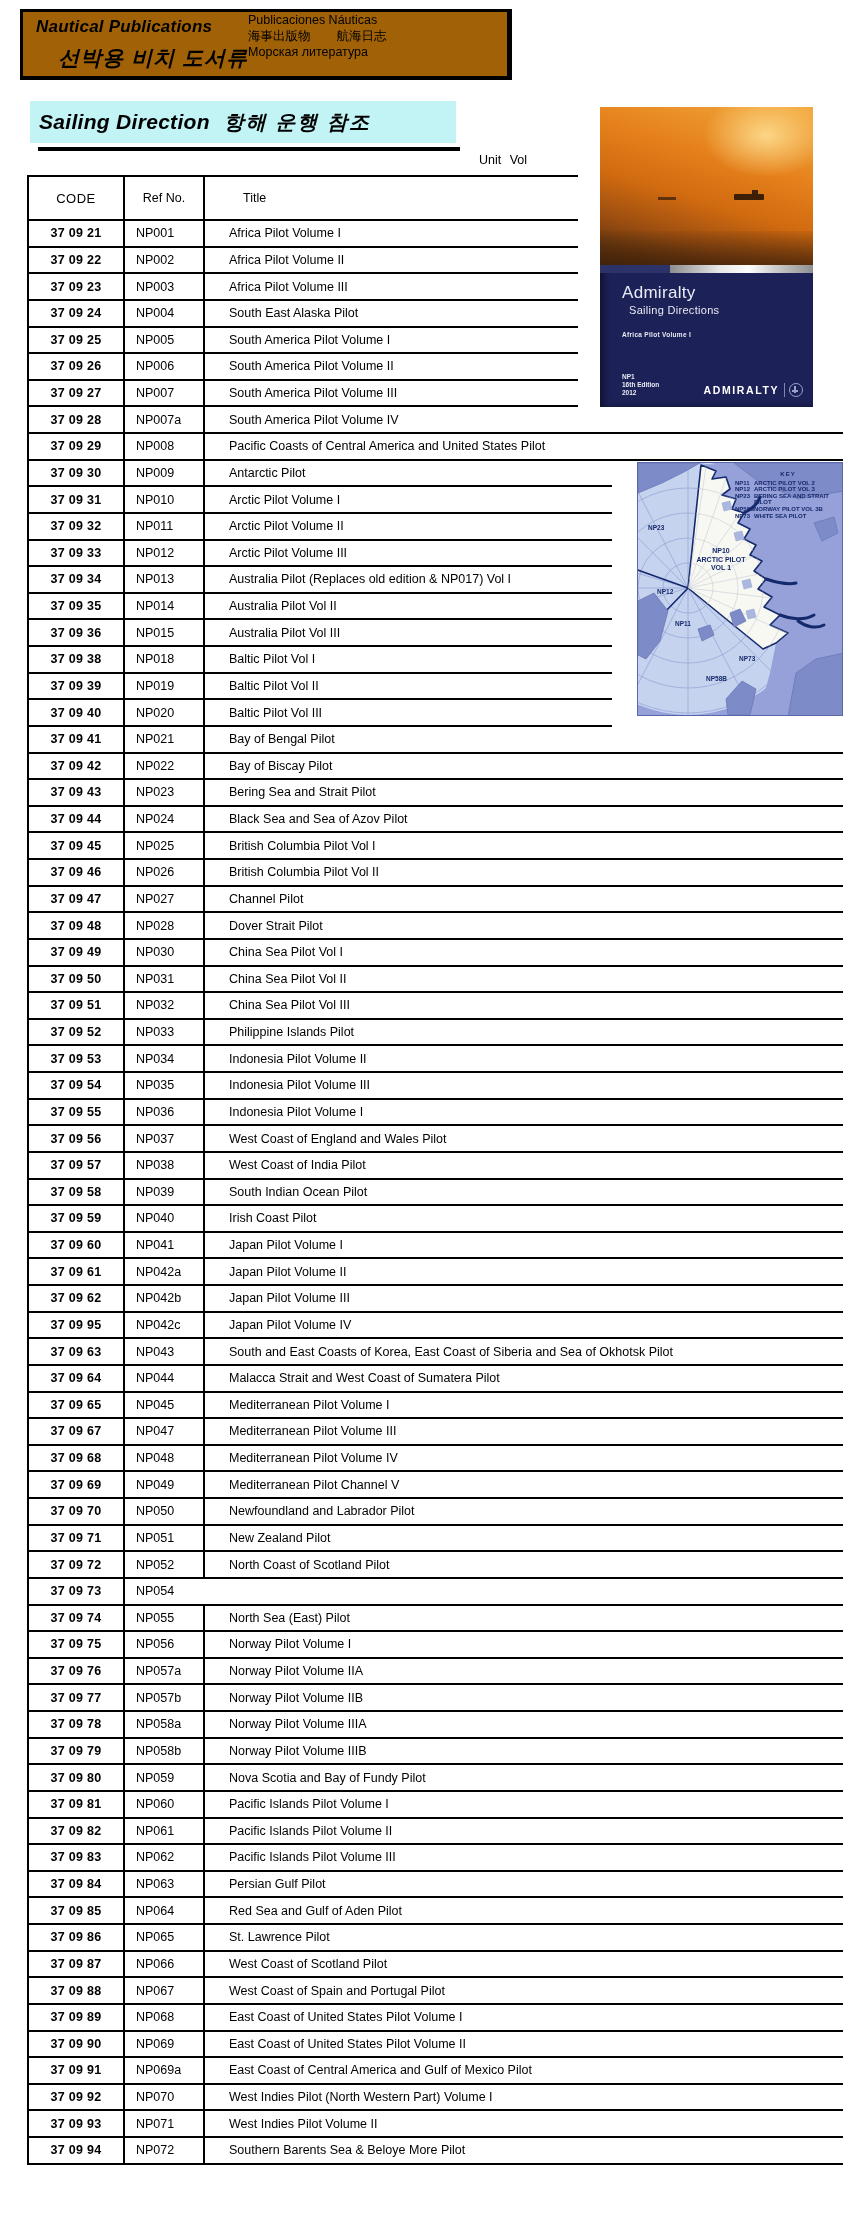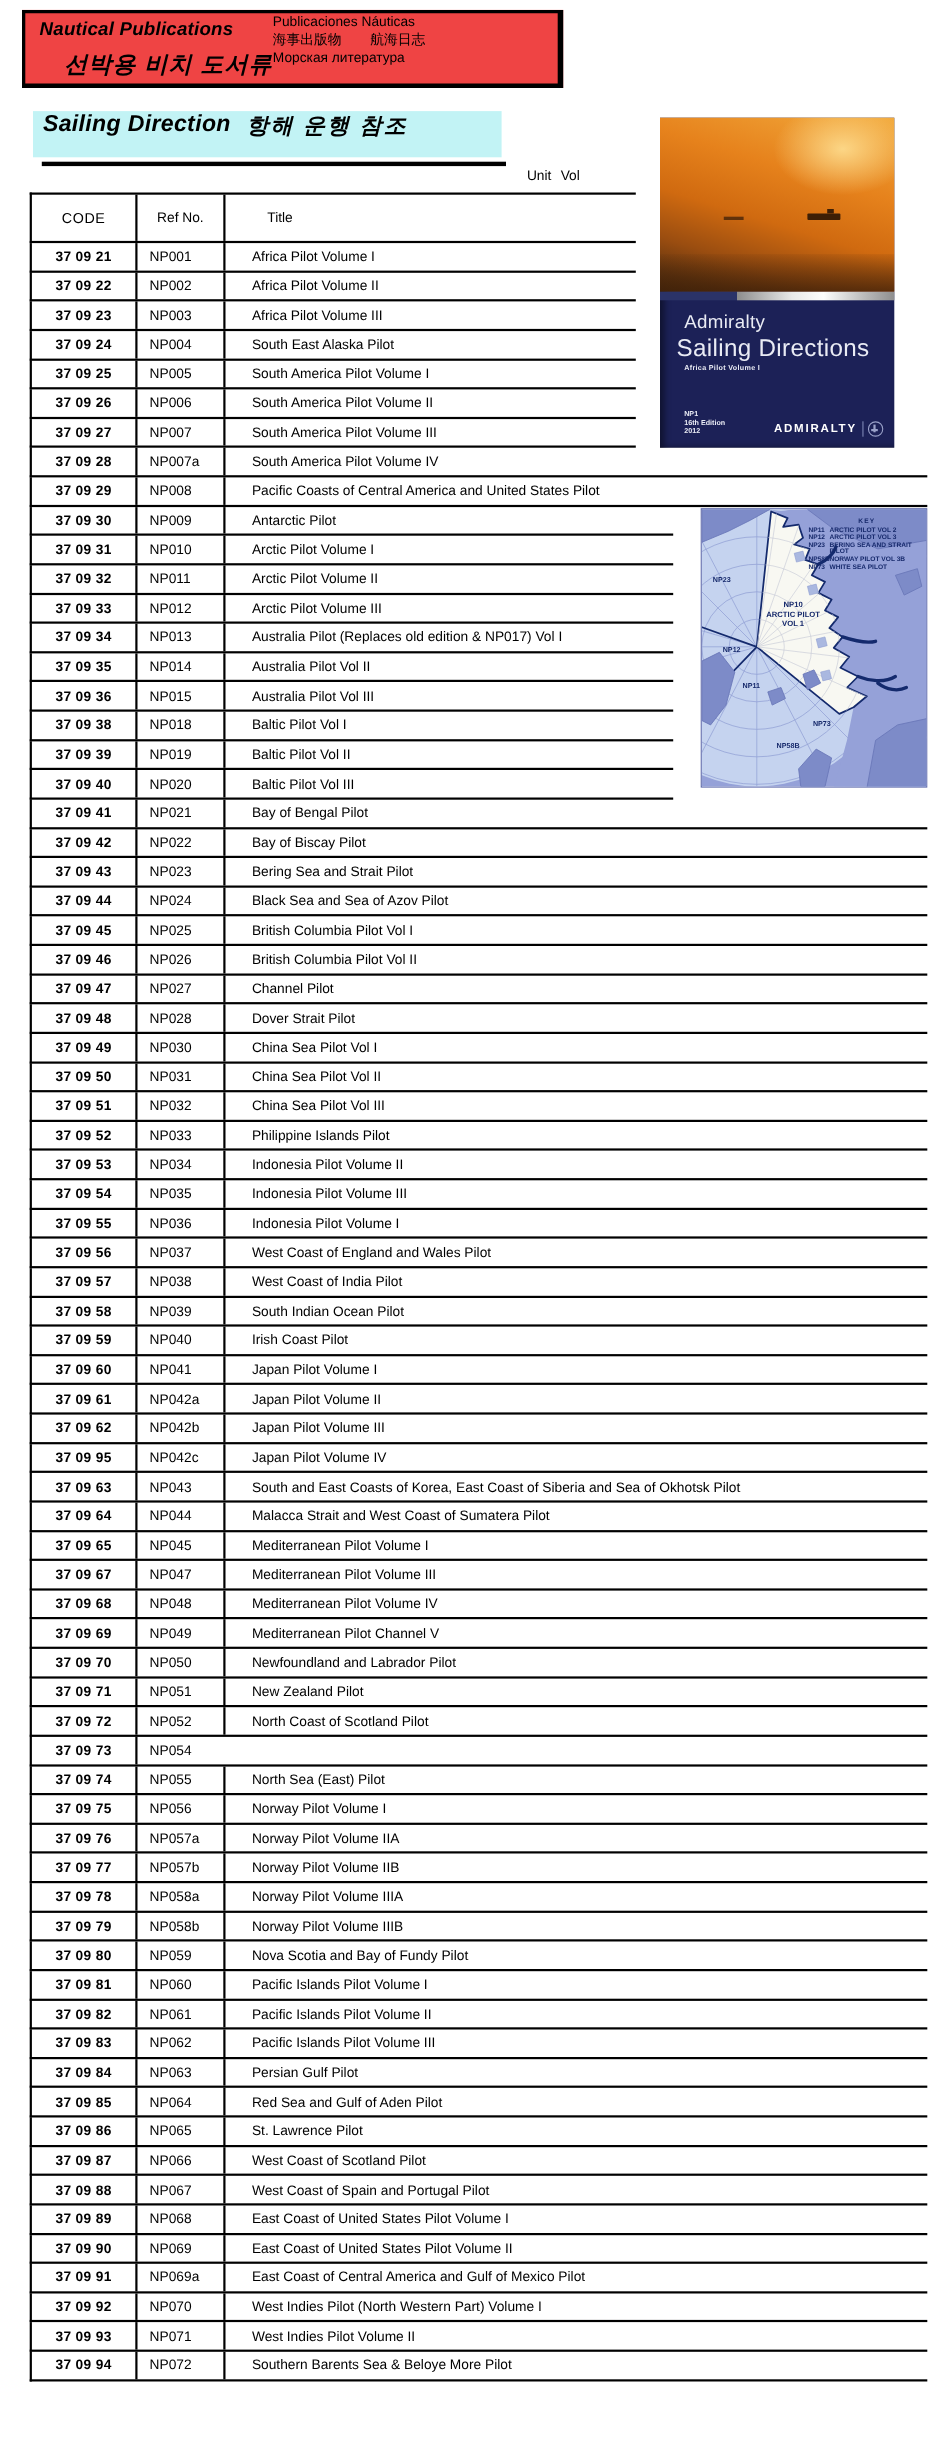--- a/index.html
+++ b/index.html
@@ -3,32 +3,32 @@
 <meta charset="utf-8">
 <style>
   html,body{margin:0;padding:0;}
   body{
     width:856px;height:2224px;position:relative;background:#fff;
     font-family:"Liberation Sans", sans-serif;color:#000;overflow:hidden;
   }
   
   .header-box{
     position:absolute;left:20px;top:9px;width:484px;height:64px;
-    background:#ef4444;border:3px solid #000;border-right-width:5px;border-bottom-width:4px;
+    background:#a16207;border:3px solid #000;border-right-width:5px;border-bottom-width:4px;
     display:flex;
   }
   .hb-left{width:212px;padding:5px 0 0 13px;}
   .hb-title-en{font-size:17px;font-weight:bold;font-style:italic;letter-spacing:.2px;}
   .hb-title-ko{font-size:21px;font-weight:bold;font-style:italic;margin-top:7px;letter-spacing:1px;text-align:right;}
   .hb-right{padding-top:0;font-size:12.5px;line-height:16px;}
   .hb-cjk span{margin-right:26px;}
   
   .section-band{
     position:absolute;left:30px;top:101px;width:426px;height:42px;background:#c2f3f5;
-    display:flex;align-items:flex-start;padding-left:9px;box-sizing:border-box;
+    display:flex;align-items:center;padding-left:9px;box-sizing:border-box;
   }
   .st-en{font-size:21px;font-weight:bold;font-style:italic;letter-spacing:.3px;}
   .st-ko{font-size:20px;font-weight:bold;font-style:italic;margin-left:14px;letter-spacing:2px;}
   .section-underline{position:absolute;left:38px;top:147px;width:422px;height:4px;background:#000;}
   .unit-label{position:absolute;left:479px;top:153px;font-size:12.5px;word-spacing:5px;}
   
   .table{position:absolute;left:27px;top:175px;}
   .thead,.row{display:flex;border-left:2px solid #000;border-bottom:2px solid #000;box-sizing:border-box;}
   .thead{width:551px;height:46px;border-top:2px solid #000;}
   .row{height:26.64px;}
@@ -54,21 +54,21 @@
   .bk-sea{position:absolute;left:0;bottom:0;width:100%;height:34px;
     background:linear-gradient(180deg,rgba(90,47,14,.1),rgba(62,32,9,.75));}
   .bk-ship{position:absolute;left:63%;top:55%;width:30px;height:6px;background:#3d1f06;border-radius:1px;}
   .bk-ship:before{content:"";position:absolute;left:18px;top:-4px;width:6px;height:4px;background:#3d1f06;}
   .bk-ship2{position:absolute;left:27%;top:57%;width:18px;height:3px;background:rgba(70,36,9,.8);}
   .bk-band{display:flex;height:8px;}
   .bk-band-l{width:70px;background:#2b3368;}
   .bk-band-r{flex:1;background:linear-gradient(90deg,#8d8d8d,#e8e8e8 35%,#fdfdfd 55%,#bdbdbd 80%,#8f8f8f);}
   .bk-body{position:relative;height:134px;color:#e9ebf4;}
   .bk-t1{position:absolute;left:22px;top:10px;font-size:17px;letter-spacing:.3px;}
-  .bk-t2{position:absolute;left:15px;top:31px;font-size:22px;letter-spacing:.3px;}
+  .bk-t2{position:absolute;left:29px;top:31px;font-size:11px;letter-spacing:.3px;}
   .bk-sub{position:absolute;left:22px;top:58px;font-size:6.5px;font-weight:bold;letter-spacing:.3px;}
   .bk-ed{position:absolute;left:22px;bottom:10px;font-size:6.5px;font-weight:bold;line-height:8px;}
   .bk-brand{position:absolute;right:10px;bottom:10px;display:flex;align-items:center;}
   .bk-brand-txt{font-size:10.5px;font-weight:bold;letter-spacing:1.6px;color:#fff;}
   .bk-brand-sep{width:1px;height:14px;background:#7d86b5;margin:0 4px 0 5px;}
   .bk-logo{width:12px;height:12px;border:1.2px solid #9aa2c9;border-radius:50%;position:relative;}
   .bk-logo:before{content:"";position:absolute;left:4px;top:2px;width:2px;height:7px;background:#9aa2c9;}
   .bk-logo:after{content:"";position:absolute;left:2px;top:6px;width:6px;height:2px;background:#9aa2c9;}
   
   .map{position:absolute;left:637px;top:462px;width:206px;height:254px;border:1px solid #5a67a8;box-sizing:border-box;overflow:hidden;}

